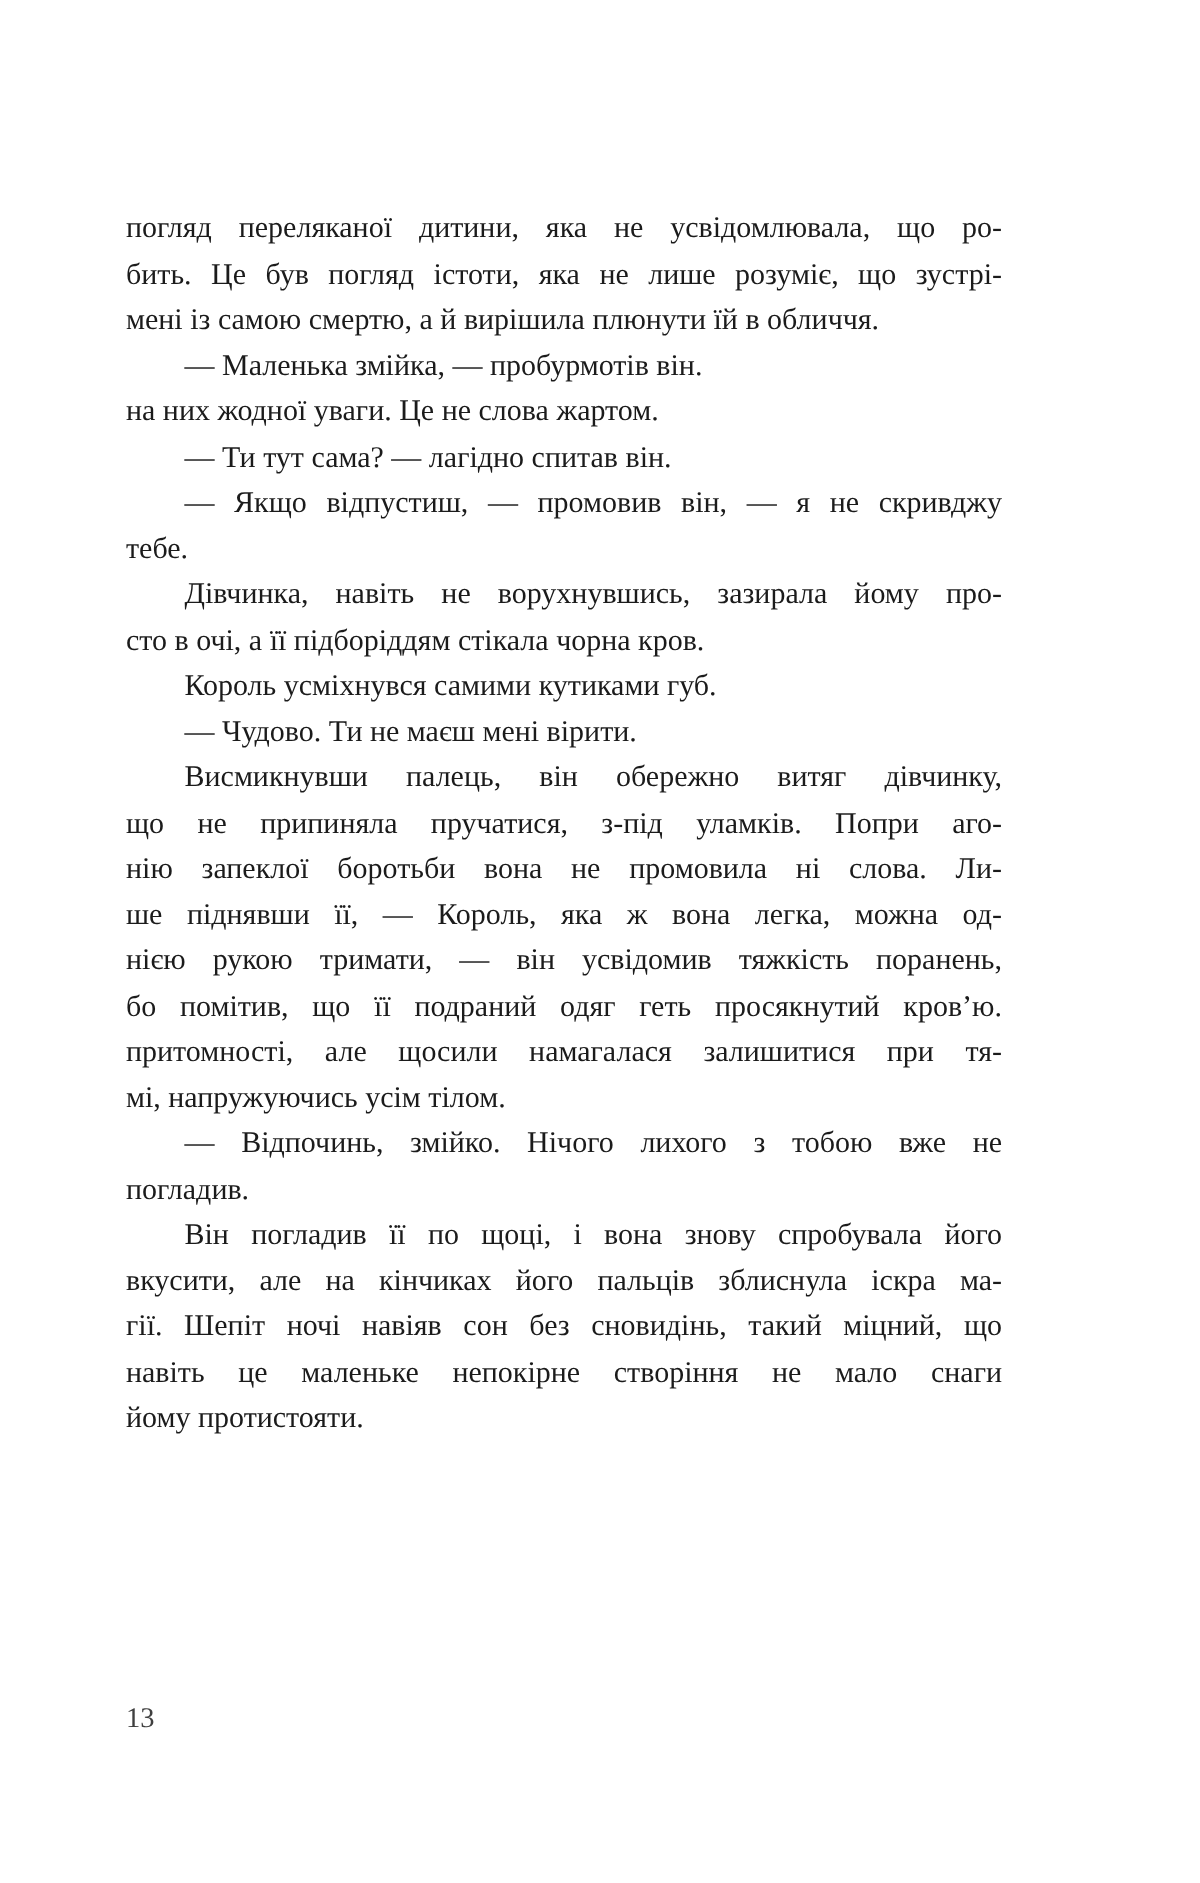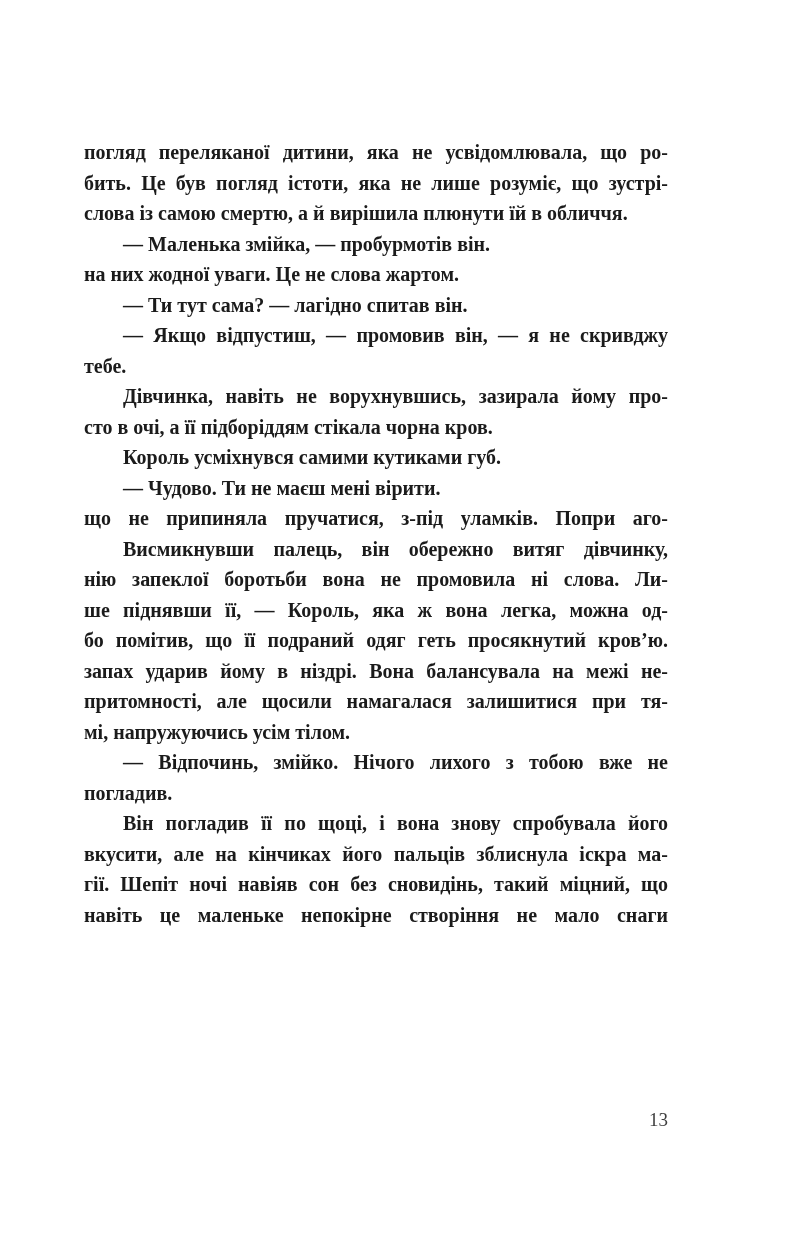--- a/index.html
+++ b/index.html
@@ -23,70 +23,70 @@
     font-size: 20px;
     line-height: 30.5px;
     color: #1b1b1b;
   }
   .line {
     text-align: justify;
     text-align-last: justify;
     height: 30.5px;
     overflow: visible;
     white-space: nowrap;
-    font-weight: bold;
   }
   .line.justified {
     white-space: normal;
   }
   .line.para-end {
     text-align-last: left;
     white-space: normal;
   }
   .line.indent {
     text-indent: 39px;
   }
   .page-number {
     position: absolute;
-    top: 1108px;
+    top: 1134px;
     left: 84px;
     width: 584px;
-    text-align: right;
+    text-align: left;
     font-family: "Liberation Serif", "DejaVu Serif", serif;
     font-size: 19px;
     line-height: 24px;
     color: #3f3f3f;
   }
 </style>
 </head>
 <body>
 
 <div class="page">
   <div class="text-block">
       <div class="line justified">погляд переляканої дитини, яка не усвідомлювала, що ро-</div>
       <div class="line justified">бить. Це був погляд істоти, яка не лише розуміє, що зустрі-</div>
-      <div class="line justified para-end">слова із самою смертю, а й вирішила плюнути їй в обличчя.</div>
+      <div class="line justified para-end">мені із самою смертю, а й вирішила плюнути їй в обличчя.</div>
       <div class="line justified para-end indent">— Маленька змійка, — пробурмотів він.</div>
       <div class="line justified para-end">на них жодної уваги. Це не слова жартом.</div>
       <div class="line justified para-end indent">— Ти тут сама? — лагідно спитав він.</div>
       <div class="line justified indent">— Якщо відпустиш, — промовив він, — я не скривджу</div>
       <div class="line justified para-end">тебе.</div>
       <div class="line justified indent">Дівчинка, навіть не ворухнувшись, зазирала йому про-</div>
       <div class="line justified para-end">сто в очі, а її підборіддям стікала чорна кров.</div>
       <div class="line justified para-end indent">Король усміхнувся самими кутиками губ.</div>
       <div class="line justified para-end indent">— Чудово. Ти не маєш мені вірити.</div>
+      <div class="line justified indent">Висмикнувши палець, він обережно витяг дівчинку,</div>
       <div class="line justified">що не припиняла пручатися, з-під уламків. Попри аго-</div>
-      <div class="line justified indent">Висмикнувши палець, він обережно витяг дівчинку,</div>
       <div class="line justified">нію запеклої боротьби вона не промовила ні слова. Ли-</div>
       <div class="line justified">ше піднявши її, — Король, яка ж вона легка, можна од-</div>
+      <div class="line justified">нією рукою тримати, — він усвідомив тяжкість поранень,</div>
       <div class="line justified">бо помітив, що її подраний одяг геть просякнутий кров’ю.</div>
-      <div class="line justified">запах ударив йому в ніздрі. Вона балансувала на межі не-</div>
       <div class="line justified">притомності, але щосили намагалася залишитися при тя-</div>
       <div class="line justified para-end">мі, напружуючись усім тілом.</div>
       <div class="line justified indent">— Відпочинь, змійко. Нічого лихого з тобою вже не</div>
       <div class="line justified para-end">погладив.</div>
       <div class="line justified indent">Він погладив її по щоці, і вона знову спробувала його</div>
       <div class="line justified">вкусити, але на кінчиках його пальців зблиснула іскра ма-</div>
       <div class="line justified">гії. Шепіт ночі навіяв сон без сновидінь, такий міцний, що</div>
       <div class="line justified">навіть це маленьке непокірне створіння не мало снаги</div>
+      <div class="line justified para-end">йому протистояти.</div>
     </div>
   <div class="page-number">13</div>
 </div>
 
 </body></html>

